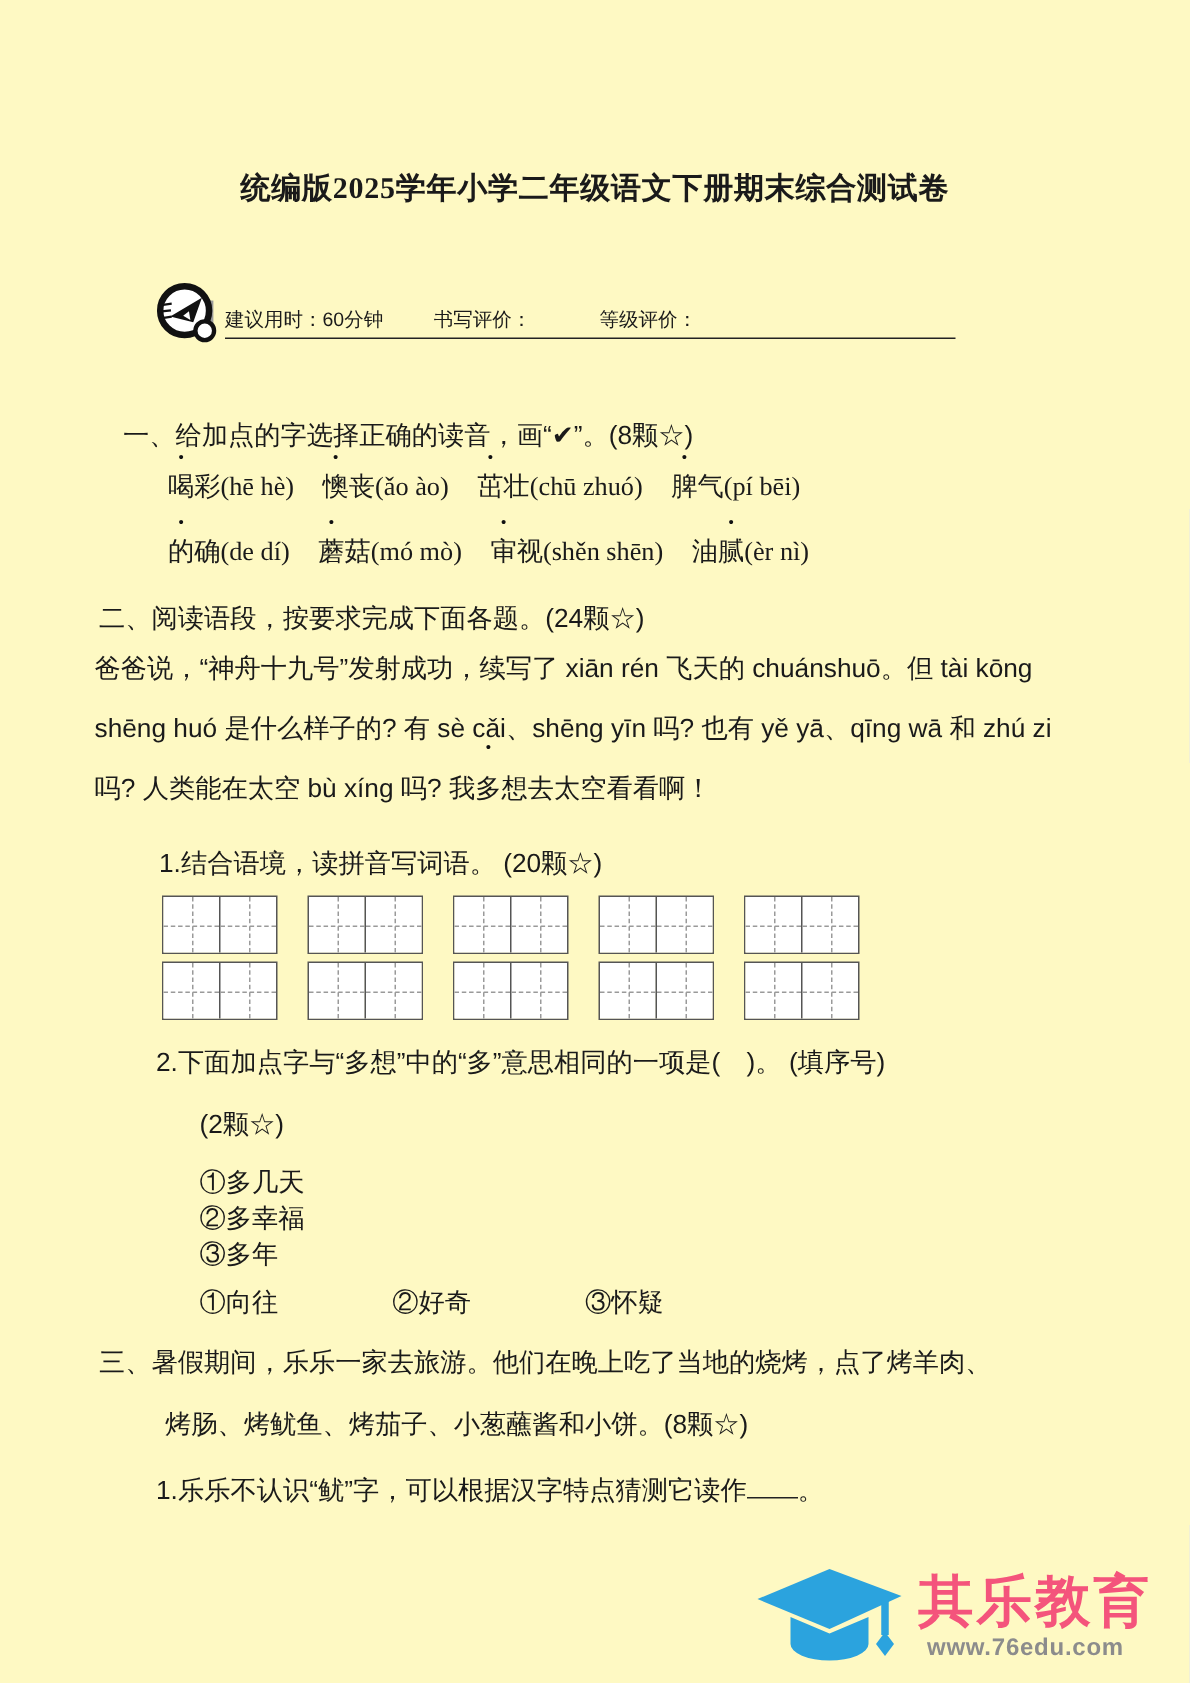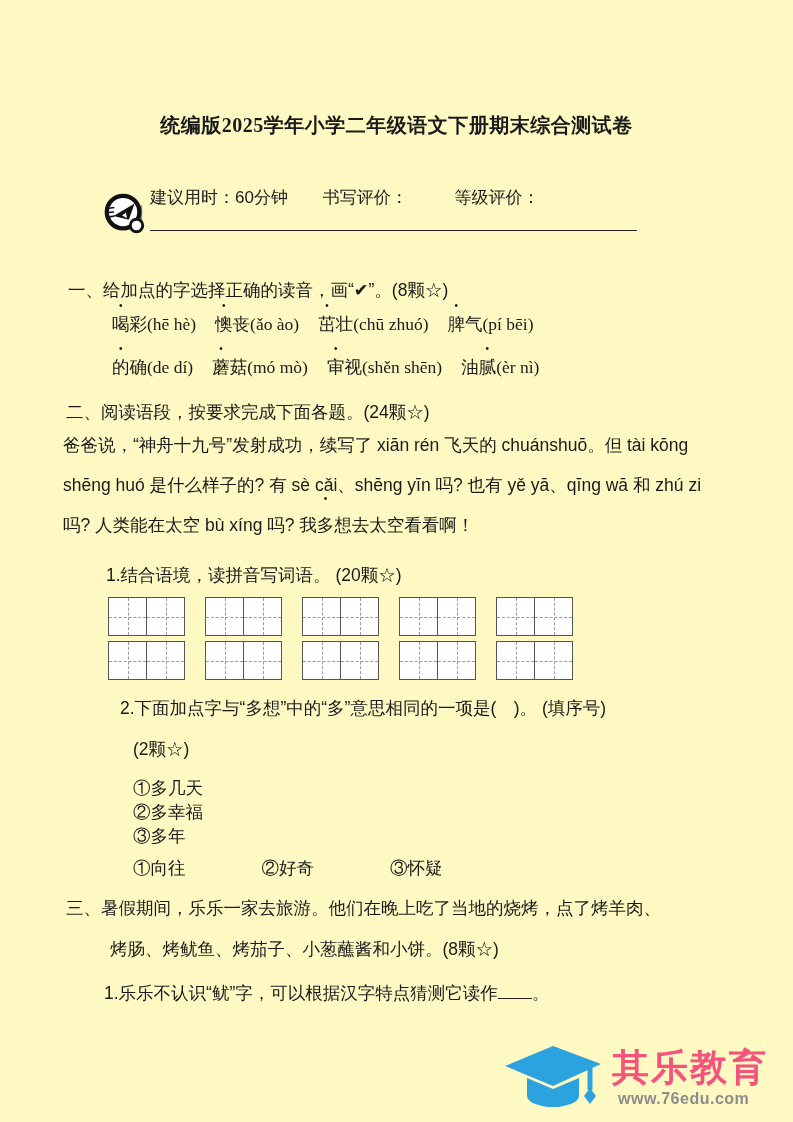--- a/index.html
+++ b/index.html
@@ -21,22 +21,22 @@
     font-family:"Liberation Serif", serif;
     font-weight:600;
     letter-spacing:0.5px;
   }
   
   .meta{top:186px;left:102px;display:flex;align-items:flex-end;}
   .stamp{width:46px;height:46px;margin-right:2px;margin-bottom:-6px;flex:0 0 auto;}
   .meta-line{
     width:487px;
     border-bottom:1.6px solid #222;
-    padding-bottom:21px;
-    font-size:17px;
+    padding-bottom:3px;
+    font-size:13px;
     white-space:nowrap;
   }
   .meta-line .m1{margin-right:30px;}
   .meta-line .m2{margin-right:42px;}
   .h-main{font-size:17.5px;line-height:24px;}
   
   .dotted{position:relative;display:inline-block;}
   .dotted::after{
     content:"•";
     position:absolute;left:50%;top:-11px;
@@ -98,21 +98,21 @@
       <line x1="7.5" y1="27" x2="13" y2="26.2" stroke="#111111" stroke-width="1.6"></line>
       <circle cx="36" cy="36" r="6.5" fill="#ffffff" stroke="#111111" stroke-width="3"></circle>
     </svg>
     <div class="meta-line">
       <span class="m1">建议用时：60分钟</span>
       <span class="m2">书写评价：</span>
       <span class="m3">等级评价：</span>
     </div>
   </div>
 
-  <div class="abs h-main" style="top:278px;left:68px;">一、给加点的字选择正确的读音，画“✔”。(8颗☆)</div>
+  <div class="abs h-main" style="top:278px;left:82px;">一、给加点的字选择正确的读音，画“✔”。(8颗☆)</div>
 
   <div class="abs word-row" style="top:312px;left:112px;">
     <span><span></span><span class="dotted">喝</span><span>彩</span><span class="py">(hē hè)</span></span>
     <span><span></span><span class="dotted">懊</span><span>丧</span><span class="py">(ǎo ào)</span></span>
     <span><span></span><span class="dotted">茁</span><span>壮</span><span class="py">(chū zhuó)</span></span>
     <span><span></span><span class="dotted">脾</span><span>气</span><span class="py">(pí bēi)</span></span>
   </div>
 
   <div class="abs word-row" style="top:355px;left:112px;">
     <span><span></span><span class="dotted">的</span><span>确</span><span class="py">(de dí)</span></span>
@@ -168,21 +168,21 @@
       <div class="tzg">
         <div class="tzg-cell"></div>
         <div class="tzg-cell"></div>
       </div>
       <div class="tzg">
         <div class="tzg-cell"></div>
         <div class="tzg-cell"></div>
       </div>
     </div>
 
-  <div class="abs subq" style="top:696px;left:104px;margin-left:16px;">2.下面加点字与“多想”中的“多”意思相同的一项是(　)。 (填序号)</div>
+  <div class="abs subq" style="top:696px;left:104px;">2.下面加点字与“多想”中的“多”意思相同的一项是(　)。 (填序号)</div>
   <div class="abs subq" style="top:737px;left:133px;">(2颗☆)</div>
   <div class="abs opt-row q2" style="top:776px;left:133px;flex-direction:column;">
     <span>①多几天</span>
     <span>②多幸福</span>
     <span>③多年</span>
   </div>
 
   <div class="abs opt-row q3" style="top:856px;left:133px;">
     <span>①向往</span>
     <span>②好奇</span>

